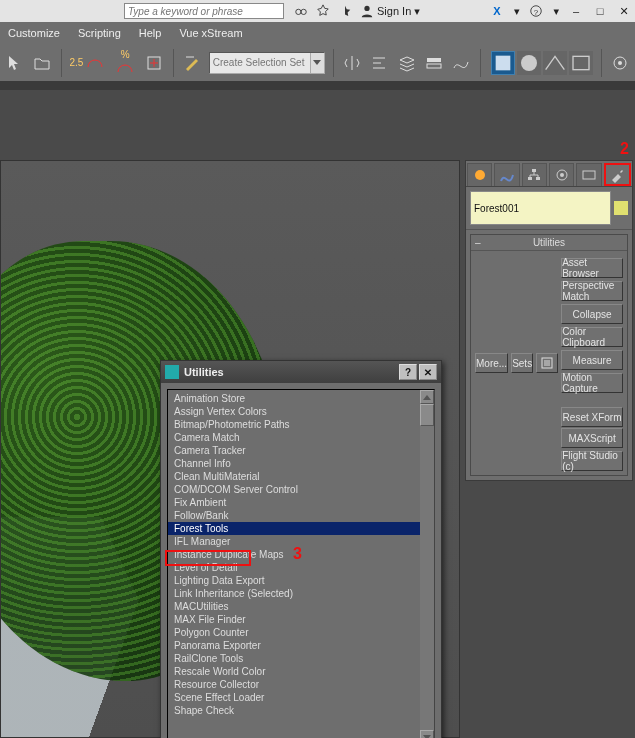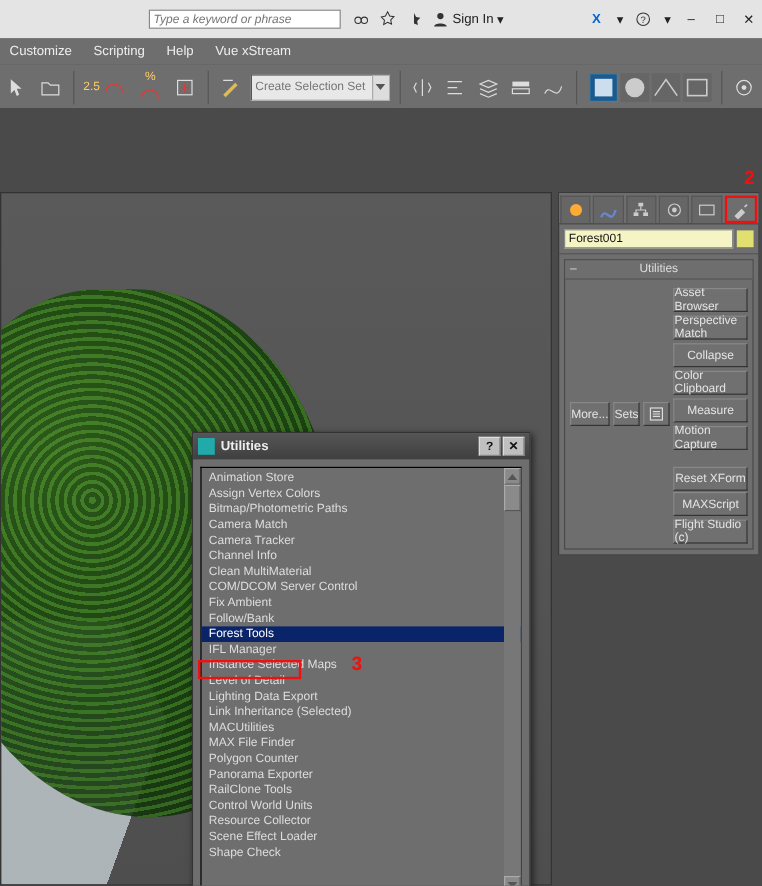--- a/index.html
+++ b/index.html
@@ -1,19 +1,19 @@
 <!DOCTYPE html>
 <html><head>
 <meta charset="utf-8">
 <style>
 * { box-sizing: border-box; margin: 0; padding: 0; font-family: "Segoe UI", Tahoma, sans-serif; }
 body { background: #4a4a4a; width: 635px; height: 738px; overflow: hidden; position: relative; font-size: 11px; color: #c8c8c8; }
 
 
-.menubar { background: #e4e4e4; height: 32px; display: flex; align-items: center; padding: 0 4px; color: #222; }
+.menubar { background: #e4e4e4; height: 22px; display: flex; align-items: center; padding: 0 4px; color: #222; }
 .menubar .search { margin-left: 120px; }
 .menubar input { width: 160px; height: 16px; font-size: 10px; padding: 0 3px; border: 1px solid #888; font-style: italic; color: #666; }
 .menubar .icons { display: flex; align-items: center; gap: 8px; margin-left: 10px; }
 .menubar .signin { display: flex; align-items: center; gap: 3px; }
 .menubar .right { margin-left: auto; display: flex; align-items: center; gap: 10px; }
 .mb-icon { width: 14px; height: 14px; display: inline-flex; align-items: center; justify-content: center; }
 
 
 .menurow { background: #6e6e6e; height: 22px; display: flex; align-items: center; padding: 0 8px; gap: 18px; color: #eee; font-size: 11px; }
 
@@ -47,21 +47,21 @@
   clip-path: polygon(0 0, 50% 0, 100% 100%, 0 100%); opacity:.9;}
 
 
 .cmdpanel { position: absolute; right: 2px; top: 70px; width: 168px; background: #6e6e6e; border: 1px solid #3a3a3a; }
 .cmdtabs { height: 26px; background: #6e6e6e; display: flex; border-bottom: 1px solid #444; }
 .cmdtab { flex: 1; display: flex; align-items: center; justify-content: center; border: 1px solid #555; border-bottom: none; margin: 2px 1px 0; background: #666;}
 .cmdtab.active { background: #6e6e6e; border: 2px solid #e11; }
 .cmdtab svg { width: 16px; height: 16px; }
 .annot2 { position:absolute; right:6px; top:50px; color:#e11; font-size:16px; font-weight:bold;}
 .namebox { padding: 4px; border-bottom: 1px solid #555;}
-.namebox input { width: 100%; height: 16px; background: #f4f4c4; color: #111; font-size: 10px; border: 1px solid #888; padding: 0 3px; }
+.namebox input { width: 100%; height: 34px; background: #f4f4c4; color: #111; font-size: 10px; border: 1px solid #888; padding: 0 3px; }
 .namebox .sw { width: 14px; height: 14px; background:#e0e070; display:inline-block; vertical-align:middle; margin-left:3px;}
 .nbrow{ display:flex; align-items:center;}
 .nbrow input{ flex:1;}
 .rollout { border: 1px solid #4a4a4a; margin: 4px; background: #6e6e6e; }
 .rollhead { height: 16px; background: #6e6e6e; display: flex; align-items: center; justify-content: center; font-size: 10px; color: #ddd; border-bottom: 1px solid #555; position:relative;}
 .rollhead .minus{ position:absolute; left:4px;}
 .rollbody { padding: 4px; display: flex; flex-direction: row; gap: 3px; }
 .rowbtns{ display:flex; gap:3px; align-items:center;}
 .ubutton { height: 20px; background: #707070; border: 1px outset #888; color: #e4e4e4; font-size: 10px; display: flex; align-items: center; justify-content: center; cursor: default; flex:1;}
 .ubutton.sm{ width:22px; flex:0 0 22px;}
@@ -350,30 +350,30 @@
             <div class="listitem">Bitmap/Photometric Paths</div>
             <div class="listitem">Camera Match</div>
             <div class="listitem">Camera Tracker</div>
             <div class="listitem">Channel Info</div>
             <div class="listitem">Clean MultiMaterial</div>
             <div class="listitem">COM/DCOM Server Control</div>
             <div class="listitem">Fix Ambient</div>
             <div class="listitem">Follow/Bank</div>
             <div class="listitem selected">Forest Tools</div>
             <div class="listitem">IFL Manager</div>
-            <div class="listitem">Instance Selected Maps</div>
+            <div class="listitem">Instance Duplicate Maps</div>
             <div class="listitem">Level of Detail</div>
             <div class="listitem">Lighting Data Export</div>
             <div class="listitem">Link Inheritance (Selected)</div>
             <div class="listitem">MACUtilities</div>
             <div class="listitem">MAX File Finder</div>
             <div class="listitem">Polygon Counter</div>
             <div class="listitem">Panorama Exporter</div>
             <div class="listitem">RailClone Tools</div>
-            <div class="listitem">Control World Units</div>
+            <div class="listitem">Rescale World Color</div>
             <div class="listitem">Resource Collector</div>
             <div class="listitem">Scene Effect Loader</div>
             <div class="listitem">Shape Check</div>
           </div>
         <div class="scrollbar">
           <div class="sbtn">
               <span class="tri-up"></span>
             </div>
           <div class="thumb"></div>
           <div class="sbtn" style="position:absolute;bottom:0;left:0;right:0">

